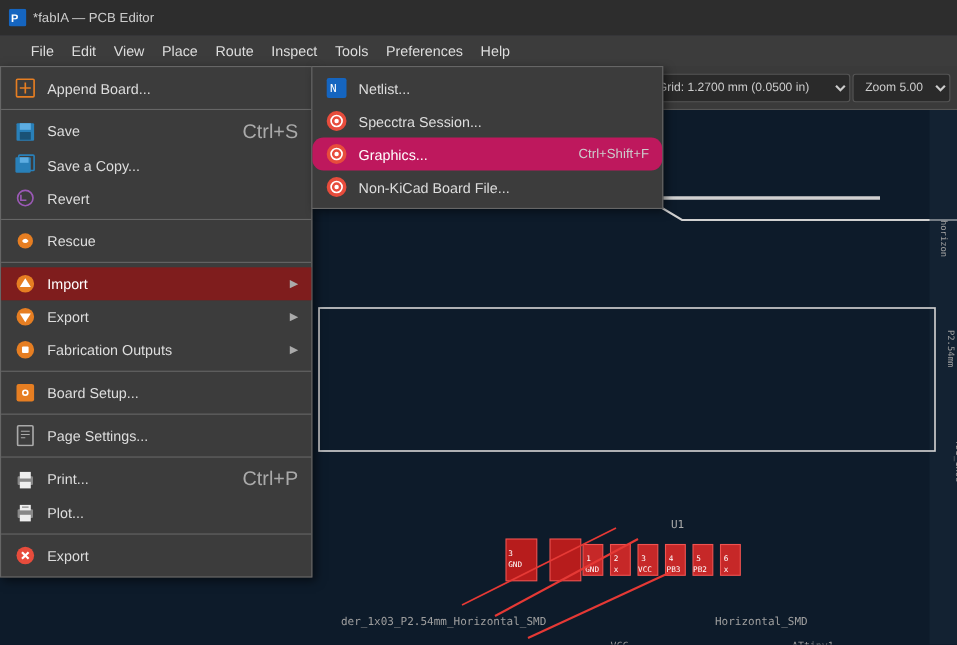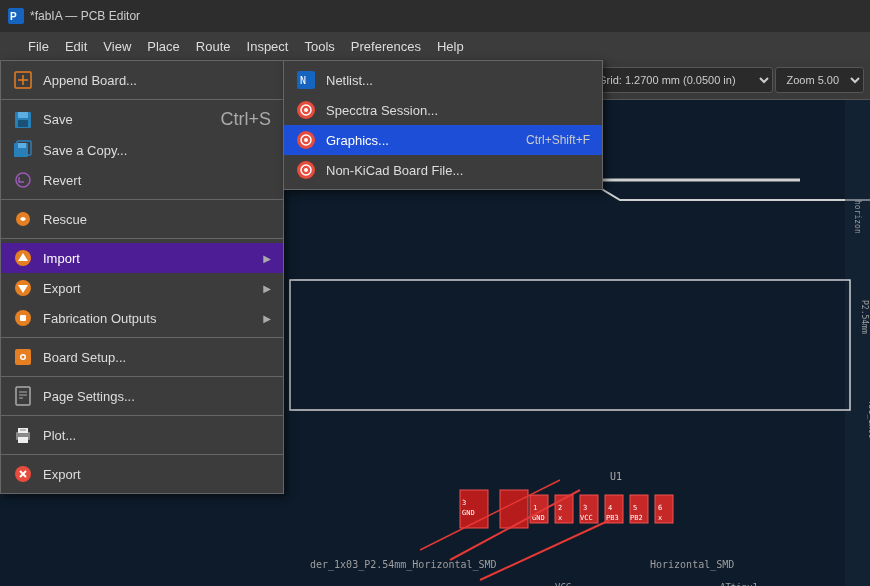--- a/index.html
+++ b/index.html
@@ -93,21 +93,21 @@
     .dropdown-item {
       display: flex;
       align-items: center;
       padding: 5px 12px;
       color: #ddd;
       cursor: pointer;
       gap: 10px;
       font-size: 13px;
       position: relative;
     }
-    .dropdown-item.highlighted { background: #4c1d95; color: white; }
+    .dropdown-item.highlighted { background: #7f1d1d; color: white; }
     .dropdown-item .item-icon {
       width: 20px; height: 20px;
       display: flex; align-items: center; justify-content: center;
       flex-shrink: 0;
     }
     .dropdown-item .item-label { flex: 1; }
     .dropdown-item .item-shortcut { color: #aaa; font-size: 18px; }
     .dropdown-item .item-arrow { color: #aaa; font-size: 10px; }
 
     
@@ -124,21 +124,21 @@
     }
     .submenu-item {
       display: flex;
       align-items: center;
       padding: 5px 12px;
       color: #ddd;
       cursor: pointer;
       gap: 10px;
       font-size: 13px;
     }
-    .submenu-item.highlighted { background: #1d4ed8; color: white; }
+    .submenu-item.highlighted { background: #be185d; color: white; border-radius: 10px; }
     .submenu-item .item-icon {
       width: 20px; height: 20px;
       display: flex; align-items: center; justify-content: center;
       flex-shrink: 0;
     }
     .submenu-item .item-label { flex: 1; }
     .submenu-item .item-shortcut { color: #aaa; font-size: 12px; }
     .submenu-item.highlighted .item-shortcut { color: #ccc; }
   </style>
 </head>
@@ -371,20 +371,31 @@
           <line x1="6" y1="6" x2="14" y2="6" stroke="#aaa" stroke-width="1"></line>
           <line x1="6" y1="9" x2="14" y2="9" stroke="#aaa" stroke-width="1"></line>
           <line x1="6" y1="12" x2="10" y2="12" stroke="#aaa" stroke-width="1"></line>
         </svg>
     </span>
     <span class="item-label">Page Settings...</span>
   </div>
 
   <div class="menu-separator"></div>
 
+  <div class="dropdown-item">
+    <span class="item-icon">
+      <svg width="20" height="20" viewBox="0 0 20 20">
+          <rect x="3" y="7" width="14" height="8" fill="#888" rx="1"></rect>
+          <rect x="5" y="12" width="10" height="6" fill="#eee"></rect>
+          <rect x="5" y="3" width="10" height="6" fill="#eee"></rect>
+        </svg>
+    </span>
+    <span class="item-label">Print...</span>
+    <span class="item-shortcut">Ctrl+P</span>
+  </div>
 
   <div class="dropdown-item">
     <span class="item-icon">
       <svg width="20" height="20" viewBox="0 0 20 20">
           <rect x="3" y="7" width="14" height="8" fill="#888" rx="1"></rect>
           <rect x="5" y="12" width="10" height="6" fill="#eee"></rect>
           <rect x="5" y="3" width="10" height="5" fill="#eee"></rect>
           <line x1="7" y1="5" x2="13" y2="5" stroke="#888" stroke-width="1"></line>
         </svg>
     </span>

